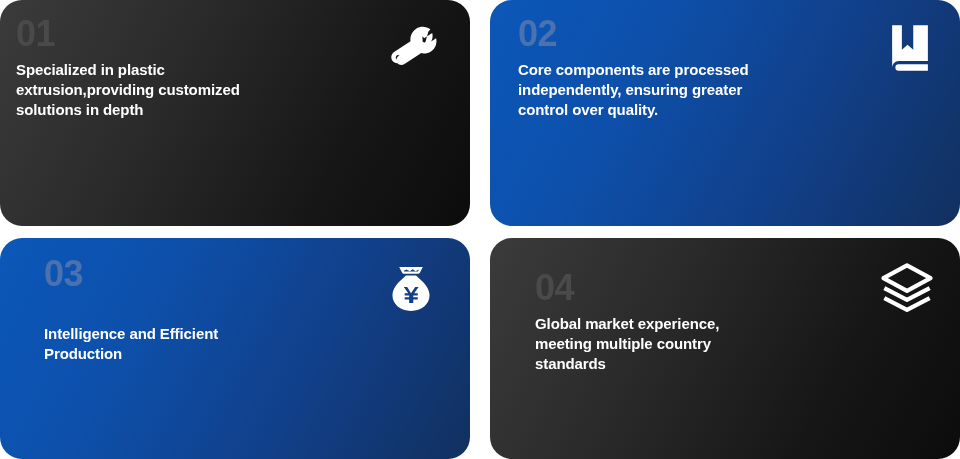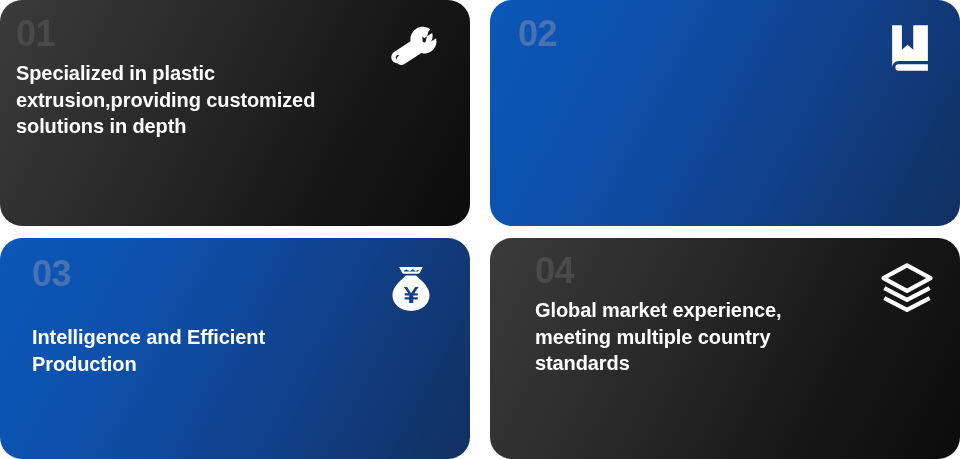--- a/index.html
+++ b/index.html
@@ -36,47 +36,47 @@
   .card.dark {
     background: linear-gradient(118deg, #3b3b3b 0%, #2a2a2a 36%, #161616 72%, #0c0c0c 100%);
   }
   .card.blue {
     background: linear-gradient(118deg, #0b57b8 0%, #0d50ab 30%, #11408a 64%, #11305f 100%);
   }
 
   
   .c1 { grid-column: 1; grid-row: 1; }
   .c2 { grid-column: 2; grid-row: 1; }
-  .c3 { grid-column: 1; grid-row: 2; }
+  .c3 { grid-column: 1; grid-row: 2; padding-left: 12px; }
   .c4 { grid-column: 2; grid-row: 2; }
 
   .c1 .pad { padding: 16px 20px 0 16px; }
   .c2 .pad { padding: 16px 20px 0 28px; }
   .c3 .pad { padding: 18px 20px 0 32px; }
-  .c4 .pad { padding: 15px 20px 0 45px; }
+  .c4 .pad { padding: 32px 20px 0 45px; }
 
   .pad {
     position: relative;
     height: 100%;
     box-sizing: border-box;
   }
 
   .num {
     font-size: 36px;
     font-weight: 700;
     line-height: 1;
     letter-spacing: -0.5px;
     margin: 0 0 8px 0;
     user-select: none;
   }
   .dark .num { color: #4a4a4a; }
   .blue .num { color: #4b72b0; }
 
   .desc {
-    font-size: 20px;
+    font-size: 15px;
     font-weight: 700;
     line-height: 1.33;
     color: #ffffff;
     letter-spacing: -0.1px;
     margin: 0;
     max-width: 420px;
     white-space: pre-line;
   }
   .c2 .desc { max-width: 440px; }
   .c3 .desc { max-width: 400px; margin-top: 32px; }
@@ -116,20 +116,23 @@
           <path fill="#ffffff" d="M46.2 6.5 38.1 14.6l4.6 4.6 8.1-8.1c2.6 4.9 1.9 11.2-2.3 15.4-3.9 3.9-9.6 4.8-14.4 2.8L17.6 45.8c-2.3 2.3-2.3 6 0 8.3 2.3 2.3 6 2.3 8.3 0l16.5-16.5c-2-4.8-1.1-10.5 2.8-14.4"></path>
           <path fill="#ffffff" d="M47.9 7.4c-5.4-2.7-12.2-1.8-16.7 2.7-4.3 4.3-5.5 10.5-3.5 15.9L11.3 42.4c-2.8 2.8-2.8 7.4 0 10.3 2.8 2.8 7.4 2.8 10.3 0l16.4-16.4c5.4 2 11.6.8 15.9-3.5 4.5-4.5 5.4-11.3 2.7-16.7l-8.9 8.9-5.8-1.5-1.5-5.8 7.5-10.3zM17.5 50.8a2.9 2.9 0 1 1 0-5.8 2.9 2.9 0 0 1 0 5.8z"></path>
         </g>
       </svg>
     </span>
   </div>
 
   <div class="card blue c2">
     <div class="pad">
       <div class="num">02</div>
+      <div class="desc">Core components are processed
+independently, ensuring greater
+control over quality.</div>
     </div>
     <span class="icon">
       <svg viewBox="0 0 64 64" xmlns="http://www.w3.org/2000/svg" aria-hidden="true">
         <path fill="#ffffff" d="M10 4h12v30l7-6 7 6V4h18v44H18a8 8 0 0 0-8 8V4z"></path>
         <path fill="#ffffff" d="M18 52h36v8H18a4 4 0 0 1 0-8z"></path>
       </svg>
     </span>
   </div>
 
   <div class="card blue c3">

